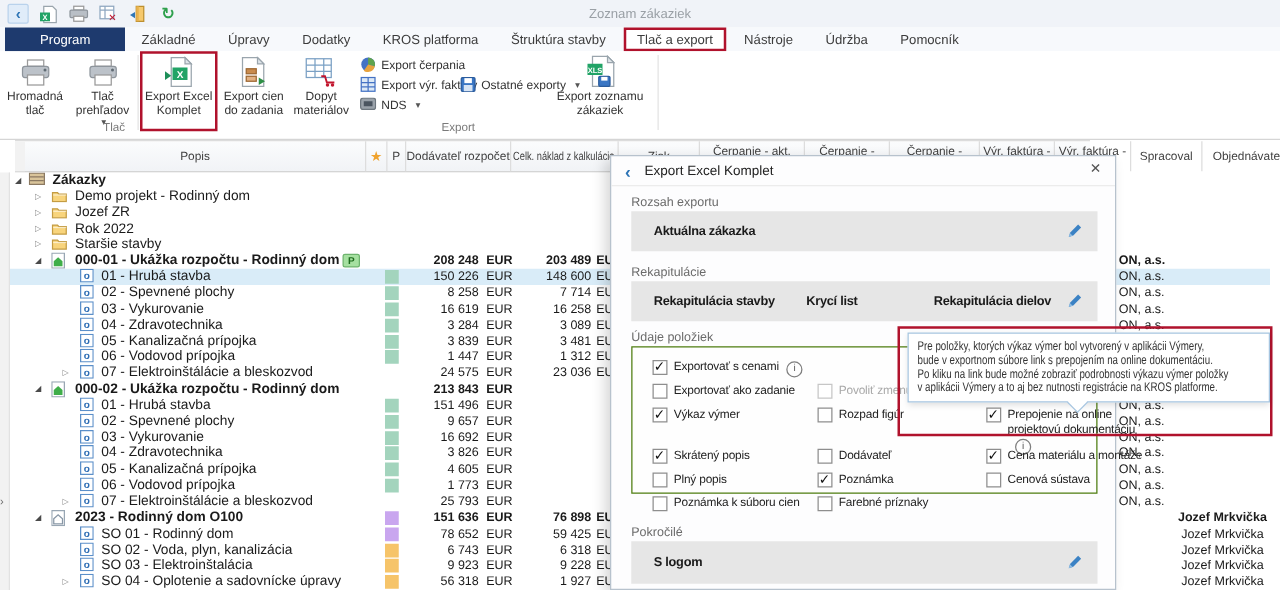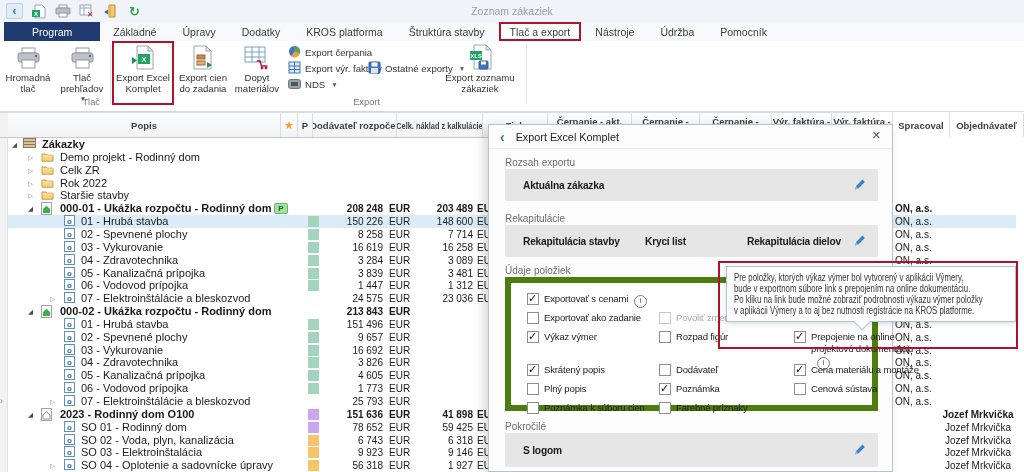--- a/index.html
+++ b/index.html
@@ -30,23 +30,23 @@
   .rglabel{position:absolute;top:56px;font-size:9.3px;color:#7a7a7a;text-align:right;}
   .bigbtn{position:absolute;top:2px;display:flex;flex-direction:column;align-items:center;
           font-size:9.6px;color:#333;text-align:center;line-height:10.5px;}
   .bigbtn .ic{height:26px;display:flex;align-items:flex-end;justify-content:center;margin-top:1px;}
   .bigbtn .lb{margin-top:3px;}
   .smallbtn{position:absolute;display:flex;align-items:center;gap:4px;font-size:9.6px;color:#333;height:15px;white-space:nowrap;}
   .caret{font-size:6.5px;color:#555;margin-left:2px;}
   #eek-box{position:absolute;left:112px;top:0px;width:62px;height:64px;border:2px solid #b0122c;box-sizing:border-box;}
 
   
-  #ghead{position:absolute;left:0;top:112px;width:860px;height:26px;display:flex;
+  #ghead{position:absolute;left:12px;top:112px;width:860px;height:26px;display:flex;
          background:linear-gradient(#fbfcfd,#f1f3f6);border-top:1px solid #dcdcdc;
-         border-bottom:1px solid #c7c7c7;box-sizing:border-box;font-weight:bold;}
+         border-bottom:1px solid #c7c7c7;box-sizing:border-box;}
   .hcell{border-right:1px solid #dddddd;display:flex;align-items:center;justify-content:center;
          color:#3f3f3f;font-size:9.5px;overflow:hidden;box-sizing:border-box;white-space:nowrap;flex:none;}
   .hcell.top{align-items:flex-start;padding-top:3px;}
   .hcell .tight{transform:scaleX(.78);}
   .hstar{color:#f0a32e;font-size:11px;}
 
   
   #gbody{position:absolute;left:0;top:138px;width:1024px;height:334px;background:#fff;}
   #lstrip{position:absolute;left:0;top:0;width:8px;height:334px;background:#f2f2f2;border-right:1px solid #e2e2e2;box-sizing:border-box;}
   #lstrip span{position:absolute;left:0px;top:258px;font-size:9px;color:#707070;}
@@ -72,21 +72,21 @@
   #dlg{position:absolute;left:488px;top:124px;width:405px;height:348px;background:#fdfdfe;
        border:1px solid #b7c2cd;box-shadow:-4px 4px 10px rgba(0,0,0,.16);box-sizing:border-box;z-index:20;}
   #dlghead{position:relative;height:23px;border-bottom:1px solid #ececec;display:flex;align-items:center;}
   #dlgback{color:#2e75b6;font-size:14px;font-weight:bold;margin-left:11px;line-height:14px;}
   #dlgtitle{margin-left:11px;font-size:10.8px;color:#222;}
   #dlgclose{position:absolute;right:11px;top:5px;color:#555;font-size:11px;line-height:11px;}
   .seclabel{position:absolute;left:16px;font-size:10px;color:#6b6b6b;}
   .gbox{position:absolute;left:16px;width:373px;background:#e6e6e6;display:flex;align-items:center;box-sizing:border-box;}
   .gbox .itm{font-size:10.2px;font-weight:bold;color:#1a1a1a;position:absolute;white-space:nowrap;letter-spacing:-0.2px;}
   .pencil{position:absolute;right:12px;top:50%;margin-top:-7px;}
-  #udajebox{position:absolute;left:16px;top:152px;width:373px;height:134px;border:6px solid #4d7c0f;background:#fefefe;box-sizing:border-box;}
+  #udajebox{position:absolute;left:16px;top:152px;width:373px;height:118px;border:1px solid #4d7c0f;background:#fefefe;box-sizing:border-box;}
   .cb{position:absolute;display:flex;align-items:flex-start;gap:5px;}
   .cbbox{width:12px;height:12px;border:1px solid #8e8e8e;background:#fff;flex:none;position:relative;box-sizing:border-box;}
   .cb.ck .cbbox::after{content:"✓";position:absolute;left:0px;top:-2px;font-size:11px;font-weight:bold;color:#101010;}
   .cbl{font-size:9.5px;letter-spacing:-0.15px;white-space:nowrap;line-height:12px;color:#222;}
   .cb.dis .cbbox{border-color:#c6c6c6;}
   .cb.dis .cbl{color:#a8a8a8;}
   .cb.wrap .cbl{white-space:normal;width:118px;}
   .info{display:inline-block;width:11px;height:11px;border:1px solid #7e7e7e;border-radius:50%;
         font-size:8px;line-height:10px;text-align:center;color:#555;margin-left:6px;vertical-align:-1px;}
 
@@ -343,21 +343,21 @@
               <path d="M1.5 5 h10.5" stroke="#ffffff" opacity="0.6"></path>
             </svg></span>
           <span class="tlabel" style="left: 52px;">Demo projekt - Rodinný dom</span>
         </div>
         <div class="row" style="top: 25.7px;">
           <span class="exp closed" style="left: 20px;">▷</span>
           <span class="ticon" style="left: 33px;"><svg width="13" height="11">
               <path d="M1 3 h4 l1 1.2 h6 v6 h-11 z" fill="#f8d47c" stroke="#c49c43"></path>
               <path d="M1.5 5 h10.5" stroke="#ffffff" opacity="0.6"></path>
             </svg></span>
-          <span class="tlabel" style="left: 52px;">Celk ZR</span>
+          <span class="tlabel" style="left: 52px;">Jozef ZR</span>
         </div>
         <div class="row" style="top: 38.5px;">
           <span class="exp closed" style="left: 20px;">▷</span>
           <span class="ticon" style="left: 33px;"><svg width="13" height="11">
               <path d="M1 3 h4 l1 1.2 h6 v6 h-11 z" fill="#f8d47c" stroke="#c49c43"></path>
               <path d="M1.5 5 h10.5" stroke="#ffffff" opacity="0.6"></path>
             </svg></span>
           <span class="tlabel" style="left: 52px;">Rok 2022</span>
         </div>
         <div class="row" style="top: 51.4px;">
@@ -564,21 +564,21 @@
         <div class="row" style="top: 269.8px;">
           <span class="exp" style="left: 20px;">◢</span>
           <span class="ticon" style="left: 33px;"><svg width="11" height="13">
               <rect x="0.5" y="0.5" width="10" height="12" fill="#fff" stroke="#98a6b3"></rect>
               <path d="M2 7 l3.5 -3.2 3.5 3.2 v4 h-7 z" fill="none" stroke="#8796a5"></path>
             </svg></span>
           <span class="tlabel b" style="left: 52px;">2023 - Rodinný dom O100</span>
           <span class="tag" style="background: rgb(201, 166, 239);"></span>
           <span class="v1n b">151 636</span>
           <span class="v1c b">EUR</span>
-          <span class="v2n b">41 898</span>
+          <span class="v2n b">76 898</span>
           <span class="v2c b">EUR</span>
           <span class="obj b">Jozef Mrkvička</span>
         </div>
         <div class="row" style="top: 282.7px;">
           <span class="ticon" style="left: 56px;"><svg width="11" height="11">
               <rect x="0.5" y="0.5" width="10" height="10" fill="#fff" stroke="#5b8fc9"></rect>
               <text x="5.5" y="8.5" text-anchor="middle" font-size="8" font-weight="bold" fill="#2e6db4">o</text>
             </svg></span>
           <span class="tlabel" style="left: 73px;">SO 01 - Rodinný dom</span>
           <span class="tag" style="background: rgb(201, 166, 239);"></span>
@@ -603,21 +603,21 @@
         </div>
         <div class="row" style="top: 308.4px;">
           <span class="ticon" style="left: 56px;"><svg width="11" height="11">
               <rect x="0.5" y="0.5" width="10" height="10" fill="#fff" stroke="#5b8fc9"></rect>
               <text x="5.5" y="8.5" text-anchor="middle" font-size="8" font-weight="bold" fill="#2e6db4">o</text>
             </svg></span>
           <span class="tlabel" style="left: 73px;">SO 03 - Elektroinštalácia</span>
           <span class="tag" style="background: rgb(246, 196, 105);"></span>
           <span class="v1n">9 923</span>
           <span class="v1c">EUR</span>
-          <span class="v2n">9 146</span>
+          <span class="v2n">9 228</span>
           <span class="v2c">EUR</span>
           <span class="obj">Jozef Mrkvička</span>
         </div>
         <div class="row" style="top: 321.3px;">
           <span class="exp closed" style="left: 42px;">▷</span>
           <span class="ticon" style="left: 56px;"><svg width="11" height="11">
               <rect x="0.5" y="0.5" width="10" height="10" fill="#fff" stroke="#5b8fc9"></rect>
               <text x="5.5" y="8.5" text-anchor="middle" font-size="8" font-weight="bold" fill="#2e6db4">o</text>
             </svg></span>
           <span class="tlabel" style="left: 73px;">SO 04 - Oplotenie a sadovnícke úpravy</span>

